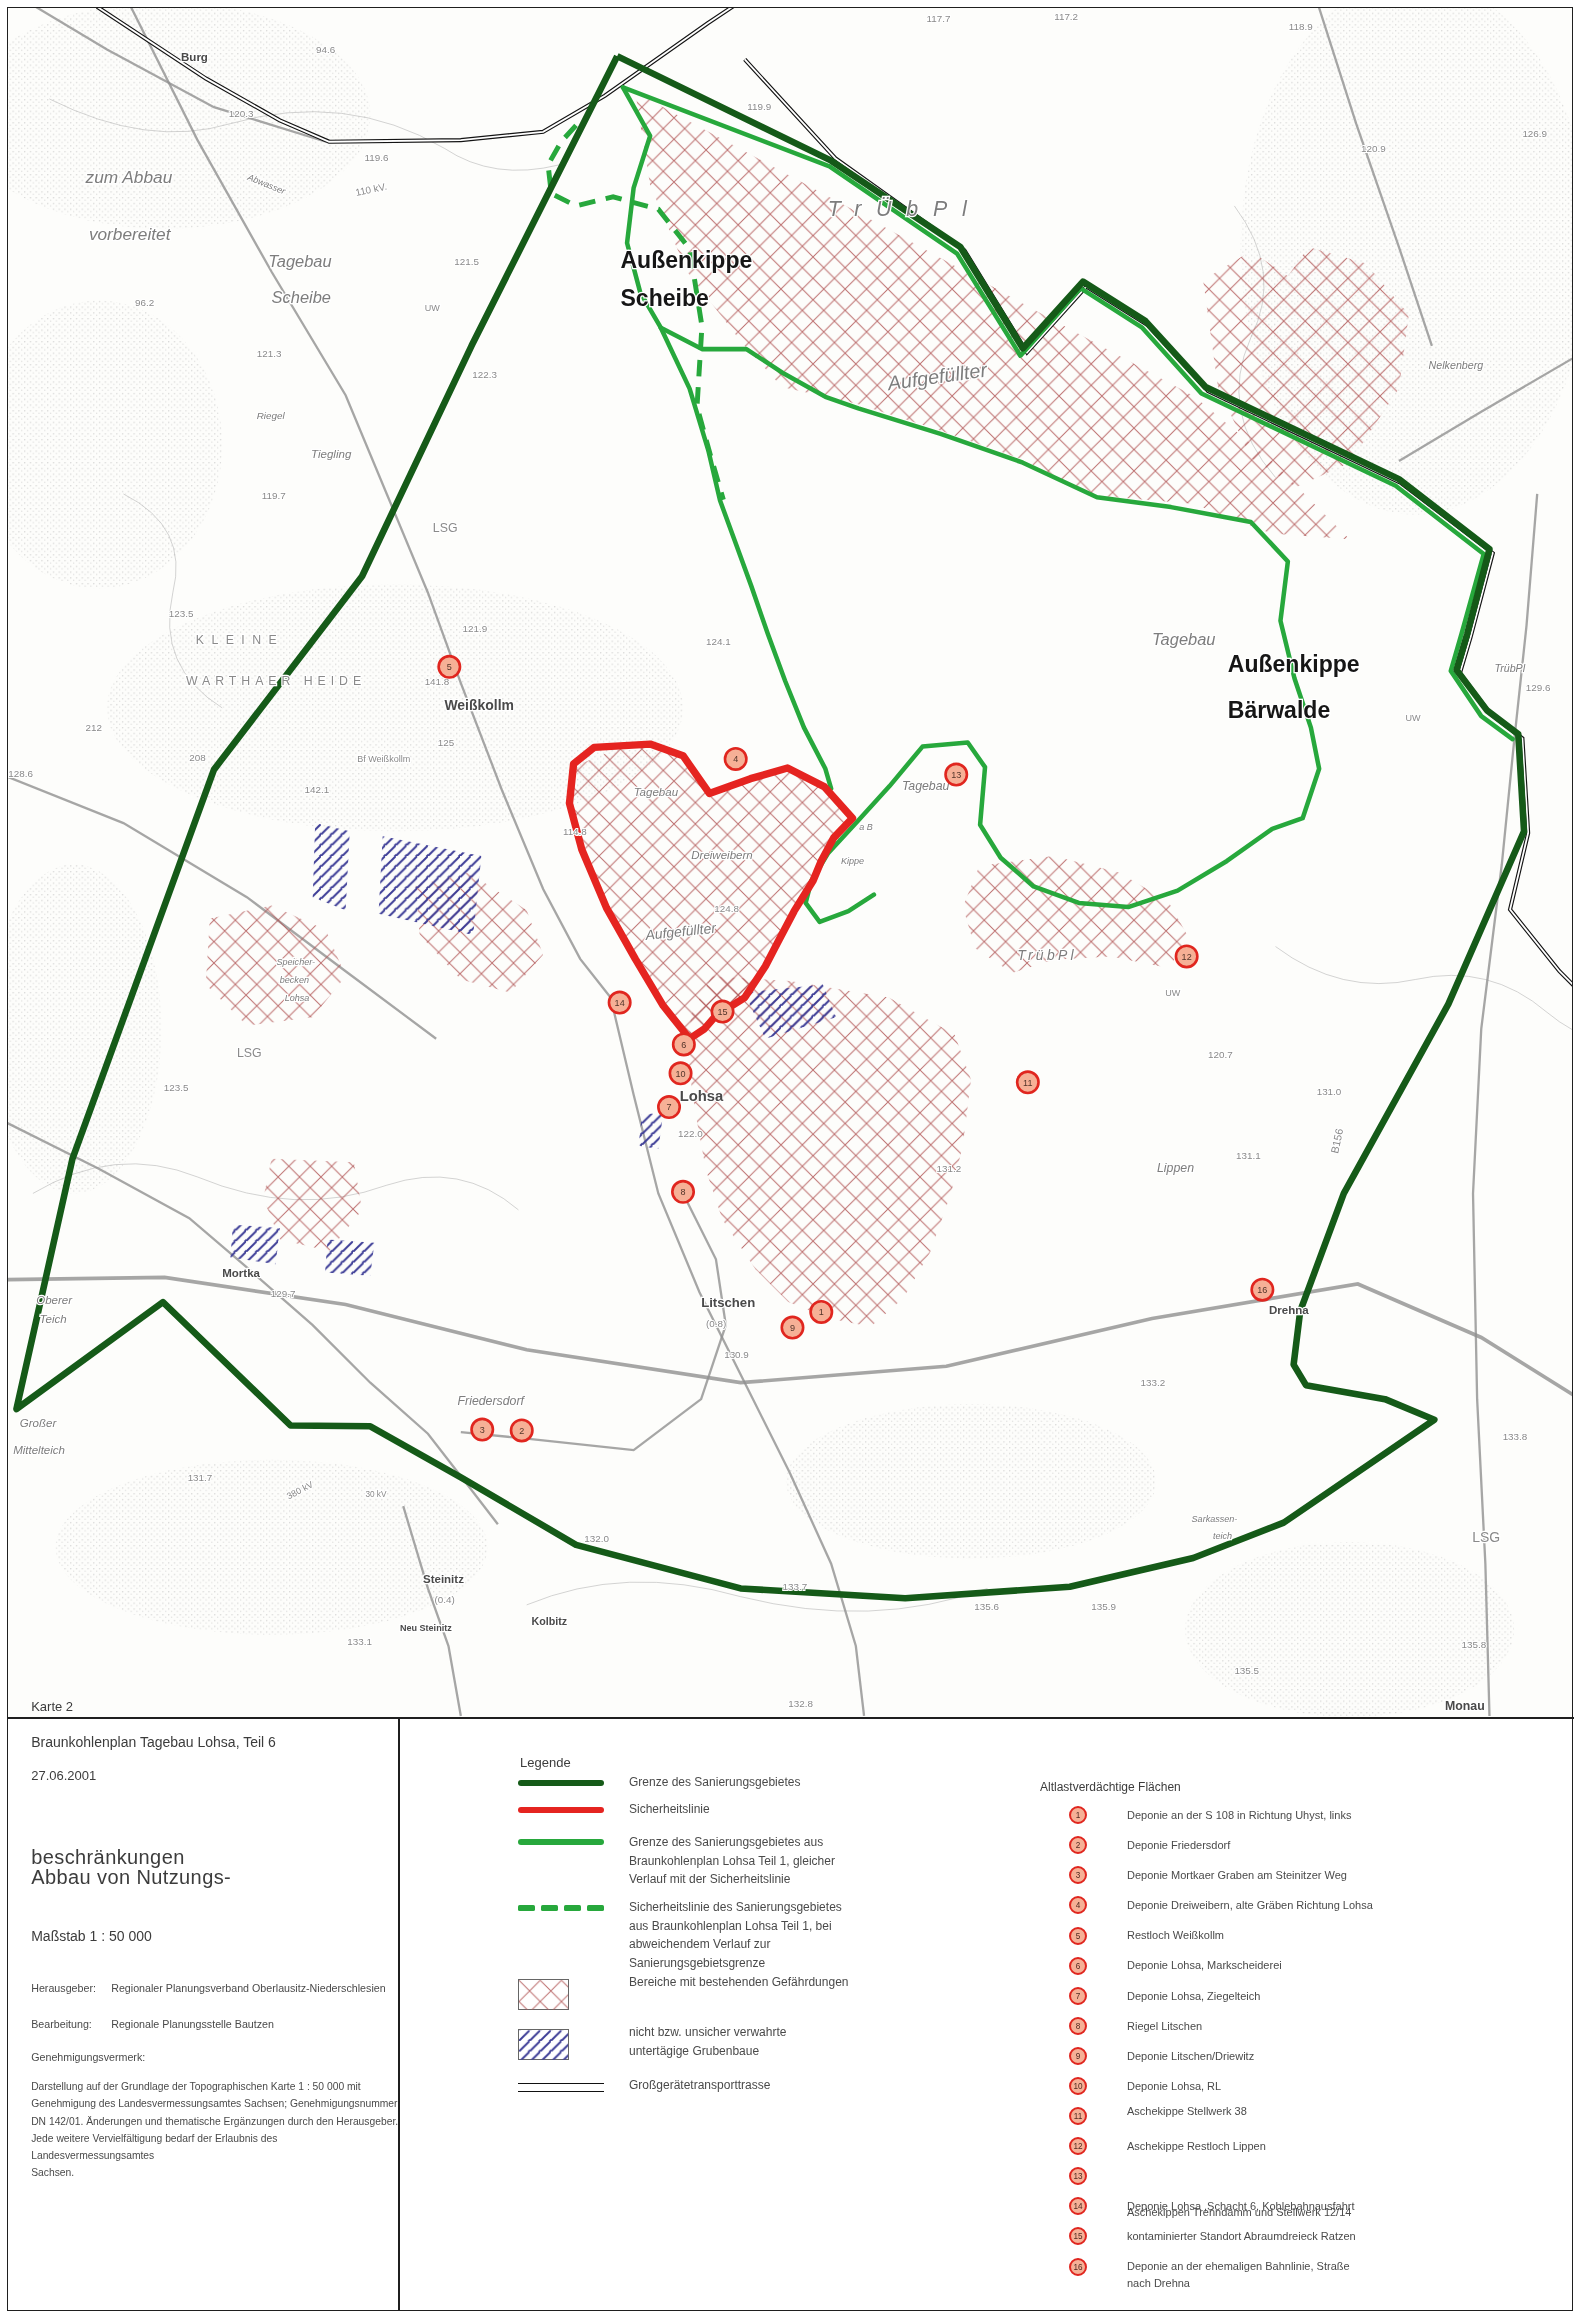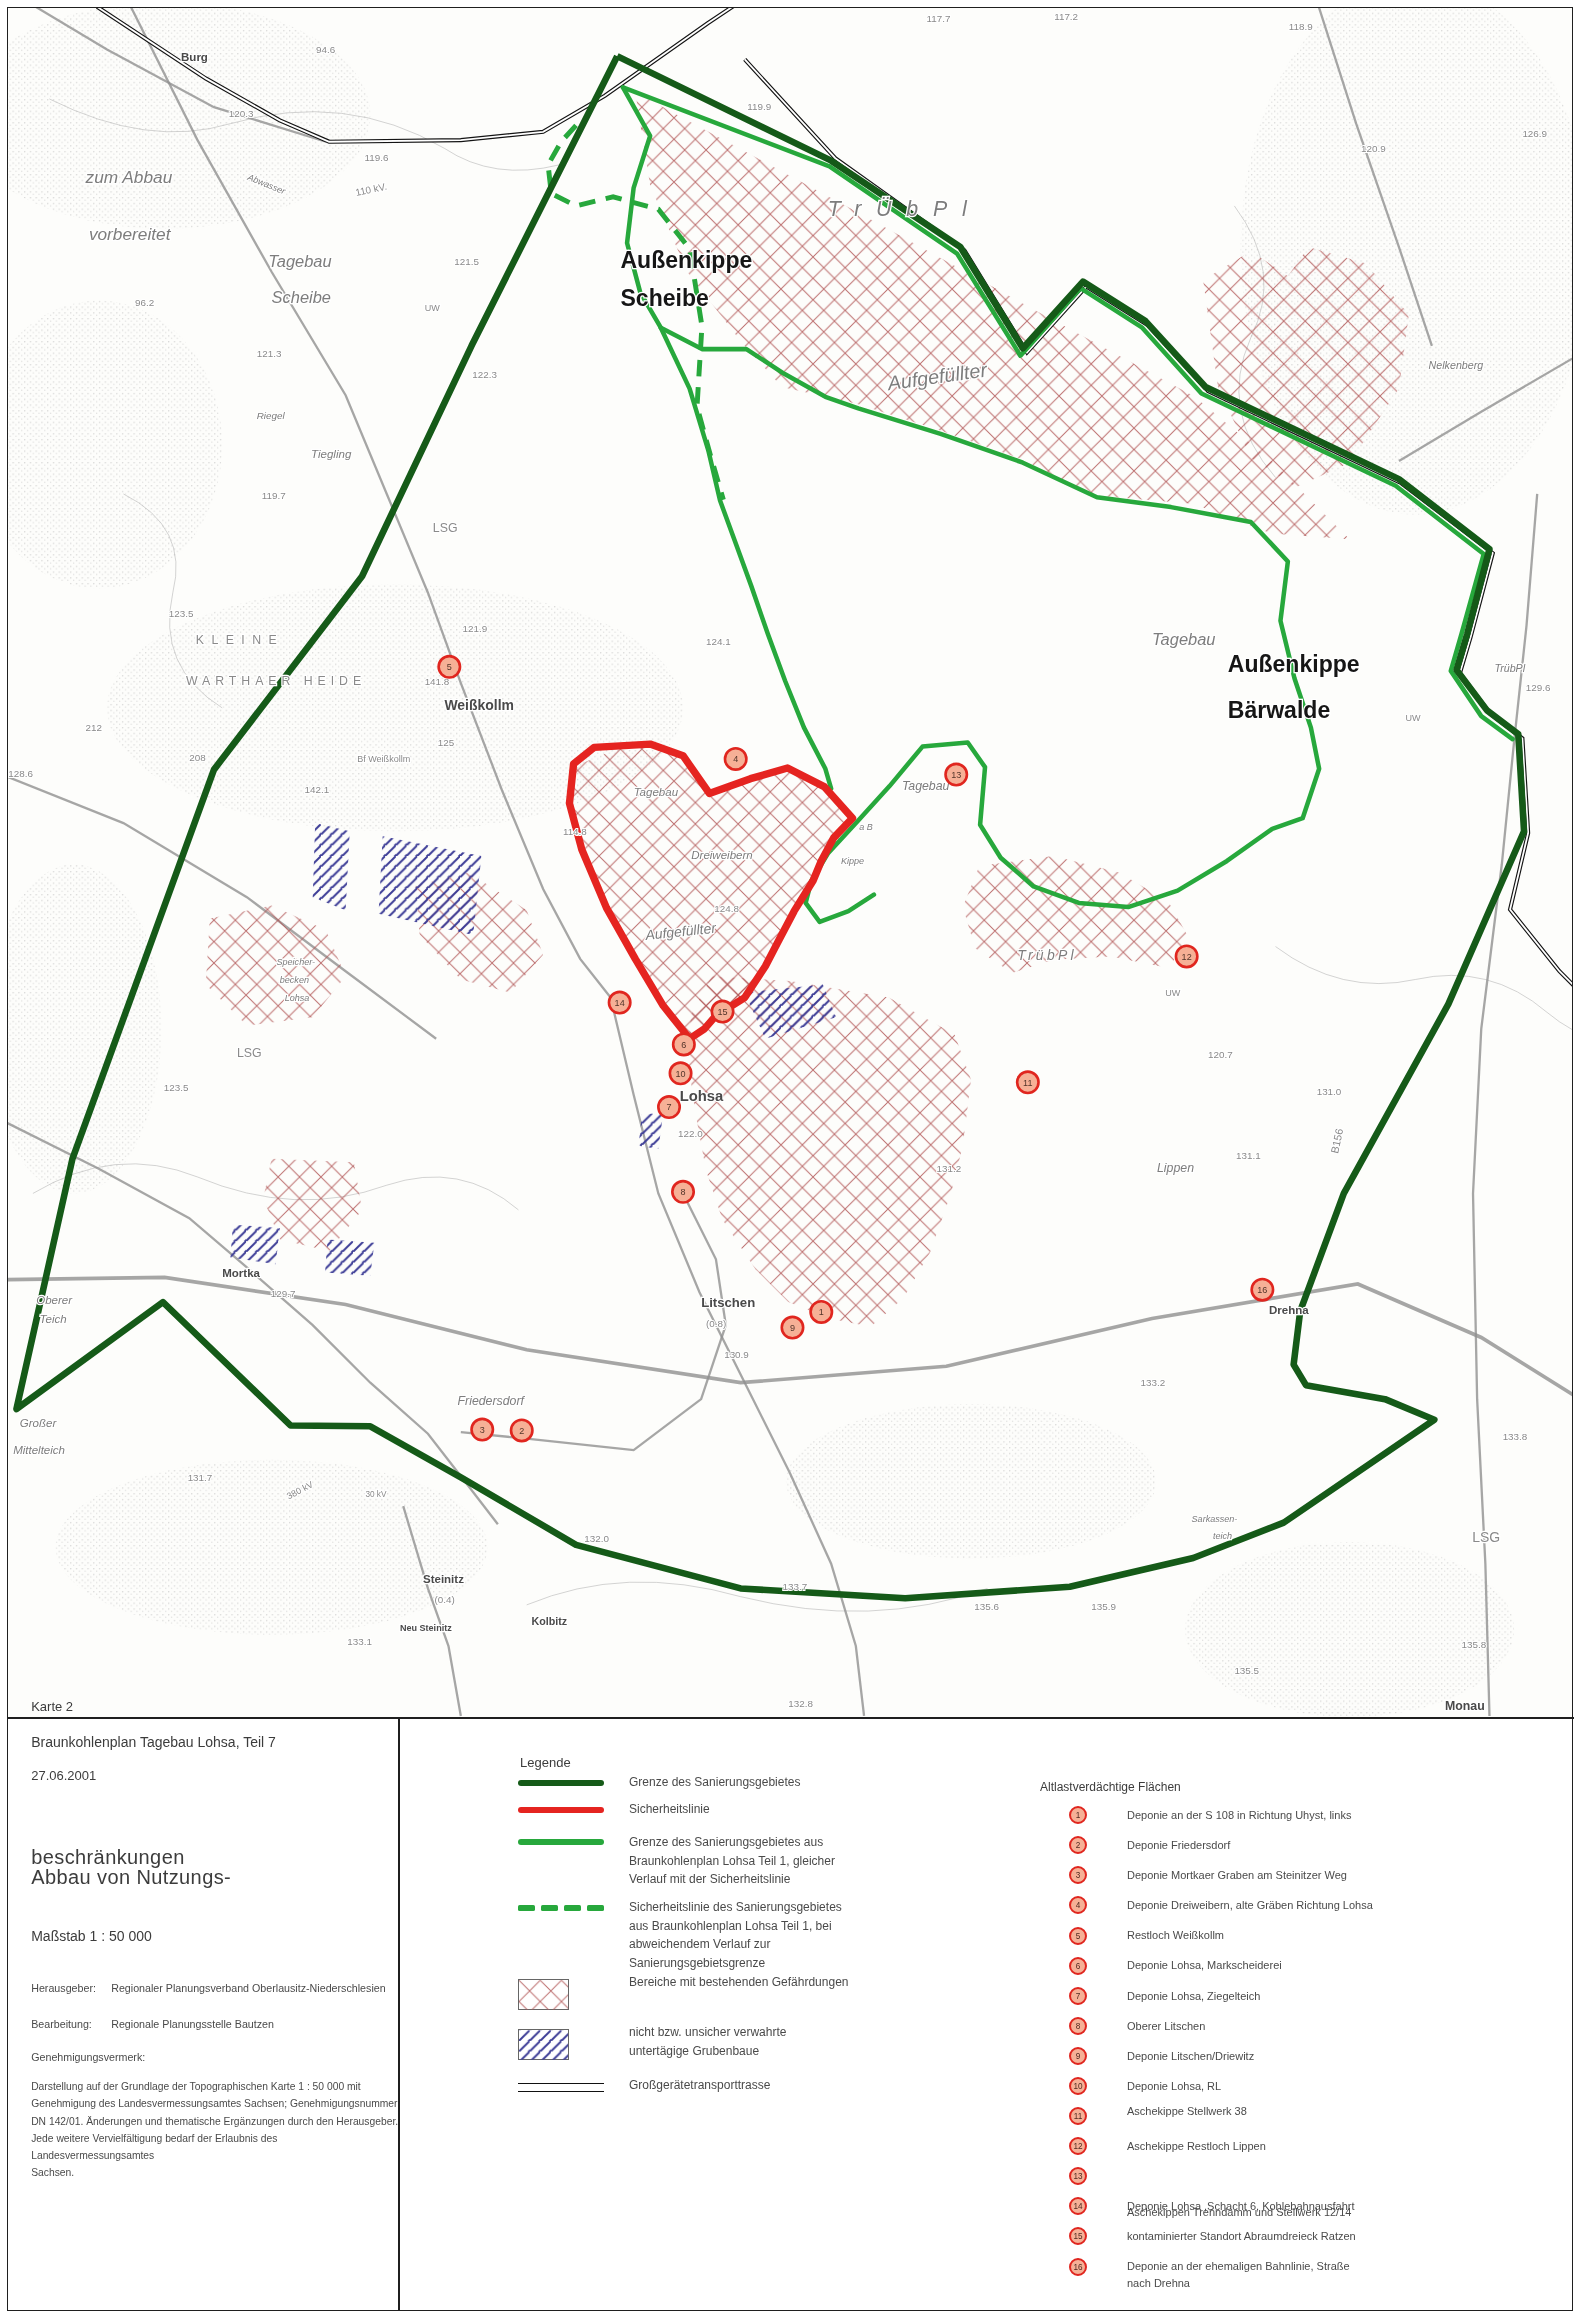--- a/index.html
+++ b/index.html
@@ -297,21 +297,21 @@
         </g>
       </g>
   </svg>
 </div>
 
 <div id="panel-top-line"></div>
 <div id="panel-divider"></div>
 
 <div id="info-panel">
   <div class="abs karte">Karte 2</div>
-  <div class="abs plan">Braunkohlenplan Tagebau Lohsa, Teil 7</div>
+  <div class="abs plan">Braunkohlenplan Tagebau Lohsa, Teil 6</div>
   <div class="abs date">27.06.2001</div>
   <div class="abs title1">Abbau von Nutzungs-</div>
   <div class="abs title2">beschränkungen</div>
   <div class="abs scale">Maßstab 1 : 50 000</div>
   <div class="abs meta-label" style="top:306px">Herausgeber:</div>
   <div class="abs meta-value" style="top:306px">Regionaler Planungsverband Oberlausitz-Niederschlesien</div>
   <div class="abs meta-label" style="top:342px">Bearbeitung:</div>
   <div class="abs meta-value" style="top:342px">Regionale Planungsstelle Bautzen</div>
   <div class="abs meta-label" style="top:375px">Genehmigungsvermerk:</div>
   <div class="abs approval" style="top:402px" id="approval-lines">
@@ -394,21 +394,21 @@
       <div class="site-label" style="top: 148px;">Deponie Mortkaer Graben am Steinitzer Weg</div>
       <div class="site-num" style="top: 177px;">4</div>
       <div class="site-label" style="top: 178px;">Deponie Dreiweibern, alte Gräben Richtung Lohsa</div>
       <div class="site-num" style="top: 208px;">5</div>
       <div class="site-label" style="top: 208px;">Restloch Weißkollm</div>
       <div class="site-num" style="top: 238px;">6</div>
       <div class="site-label" style="top: 238px;">Deponie Lohsa, Markscheiderei</div>
       <div class="site-num" style="top: 268px;">7</div>
       <div class="site-label" style="top: 269px;">Deponie Lohsa, Ziegelteich</div>
       <div class="site-num" style="top: 298px;">8</div>
-      <div class="site-label" style="top: 299px;">Oberer Litschen</div>
+      <div class="site-label" style="top: 299px;">Riegel Litschen</div>
       <div class="site-num" style="top: 328px;">9</div>
       <div class="site-label" style="top: 329px;">Deponie Litschen/Driewitz</div>
       <div class="site-num" style="top: 358px;">10</div>
       <div class="site-label" style="top: 359px;">Deponie Lohsa, RL</div>
       <div class="site-num" style="top: 388px;">11</div>
       <div class="site-label" style="top: 384px;">Aschekippe Stellwerk 38</div>
       <div class="site-num" style="top: 418px;">12</div>
       <div class="site-label" style="top: 419px;">Aschekippe Restloch Lippen</div>
       <div class="site-num" style="top: 448px;">13</div>
       <div class="site-label" style="top: 449px; margin-top: 36px;">Aschekippen Trenndamm und Stellwerk 12/14</div>

